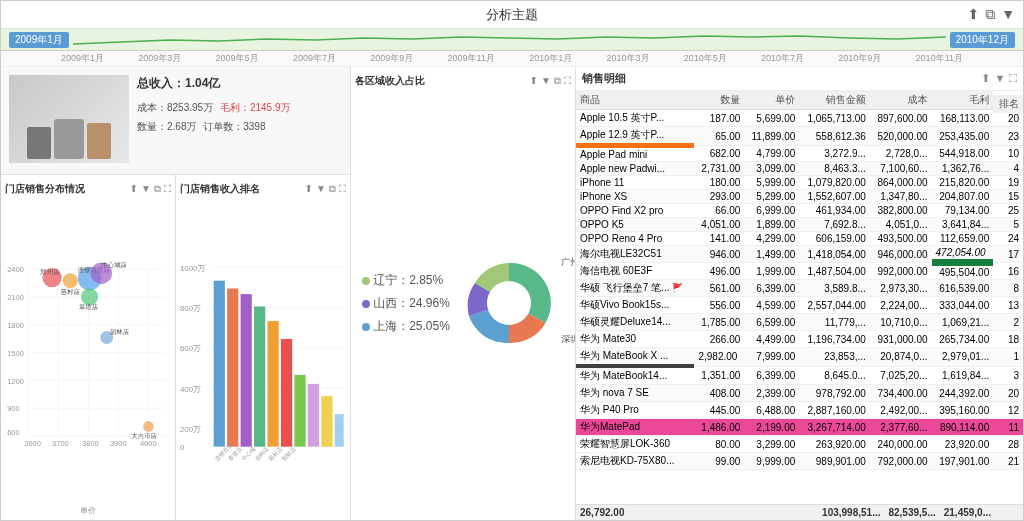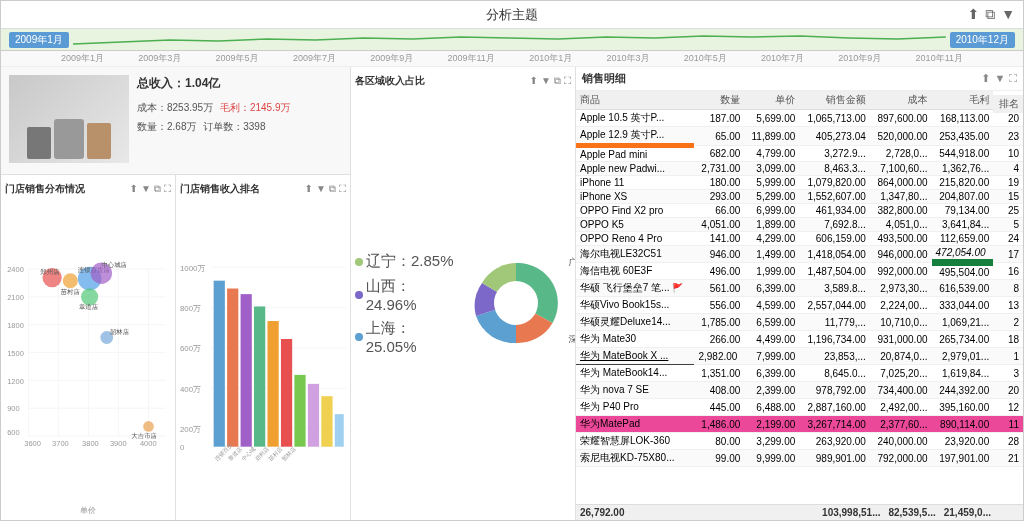--- a/index.html
+++ b/index.html
@@ -212,21 +212,21 @@
         <span style="font-size:10px; font-weight:bold; color:#333;">各区域收入占比</span>
         <div style="display:flex; gap:3px;">
           <span style="font-size:10px; color:#888; cursor:pointer;">⬆</span>
           <span style="font-size:10px; color:#888; cursor:pointer;">▼</span>
           <span style="font-size:10px; color:#888; cursor:pointer;">⧉</span>
           <span style="font-size:10px; color:#888; cursor:pointer;">⛶</span>
         </div>
       </div>
       <div style="flex:1; display:flex; align-items:center; justify-content:center; position:relative;">
 
-        <div style="display:flex; flex-direction:column; gap:6px; font-size:15px; margin-right:4px; z-index:2;">
+        <div style="display:flex; flex-direction:column; gap:6px; font-size:12px; margin-right:4px; z-index:2;">
           <div style="display:flex; align-items:center; gap:3px;">
             <div style="width:8px;height:8px;border-radius:50%;background:#a0c878;"></div>
             <span style="color:#555;">辽宁：2.85%</span>
           </div>
           <div style="display:flex; align-items:center; gap:3px;">
             <div style="width:8px;height:8px;border-radius:50%;background:#7b68c8;"></div>
             <span style="color:#555;">山西：24.96%</span>
           </div>
           <div style="display:flex; align-items:center; gap:3px;">
             <div style="width:8px;height:8px;border-radius:50%;background:#5ba0d0;"></div>
@@ -285,21 +285,21 @@
     <td style="border-bottom:1px solid #f0f0f0; padding:1px 4px; text-align:right; white-space:nowrap;">5,699.00</td>
     <td style="border-bottom:1px solid #f0f0f0; padding:1px 4px; text-align:right; white-space:nowrap;">1,065,713.00</td>
     <td style="border-bottom:1px solid #f0f0f0; padding:1px 4px; text-align:right; white-space:nowrap;">897,600.00</td>
     <td style="border-bottom:1px solid #f0f0f0; padding:1px 4px; text-align:right; white-space:nowrap;">168,113.00</td>
     <td style="border-bottom:1px solid #f0f0f0; padding:1px 4px; text-align:right; white-space:nowrap;">20</td>
   </tr>
               <tr style="background-color: rgb(250, 250, 250);">
     <td style="border-bottom:5px solid #f97316; padding:1px 4px; max-width:120px; overflow:hidden; text-overflow:ellipsis; white-space:nowrap;">Apple 12.9 英寸P...</td>
     <td style="border-bottom:1px solid #f0f0f0; padding:1px 4px; text-align:right; white-space:nowrap;">65.00</td>
     <td style="border-bottom:1px solid #f0f0f0; padding:1px 4px; text-align:right; white-space:nowrap;">11,899.00</td>
-    <td style="border-bottom:1px solid #f0f0f0; padding:1px 4px; text-align:right; white-space:nowrap;">405,273.04</td>
+    <td style="border-bottom:1px solid #f0f0f0; padding:1px 4px; text-align:right; white-space:nowrap;">558,612.36</td>
     <td style="border-bottom:1px solid #f0f0f0; padding:1px 4px; text-align:right; white-space:nowrap;">520,000.00</td>
     <td style="border-bottom:1px solid #f0f0f0; padding:1px 4px; text-align:right; white-space:nowrap;">253,435.00</td>
     <td style="border-bottom:1px solid #f0f0f0; padding:1px 4px; text-align:right; white-space:nowrap;">23</td>
   </tr>
               <tr style="background-color: rgb(255, 255, 255);">
     <td style="border-bottom:1px solid #f0f0f0; padding:1px 4px; max-width:120px; overflow:hidden; text-overflow:ellipsis; white-space:nowrap;">Apple Pad mini</td>
     <td style="border-bottom:1px solid #f0f0f0; padding:1px 4px; text-align:right; white-space:nowrap;">682.00</td>
     <td style="border-bottom:1px solid #f0f0f0; padding:1px 4px; text-align:right; white-space:nowrap;">4,799.00</td>
     <td style="border-bottom:1px solid #f0f0f0; padding:1px 4px; text-align:right; white-space:nowrap;">3,272.9...</td>
     <td style="border-bottom:1px solid #f0f0f0; padding:1px 4px; text-align:right; white-space:nowrap;">2,728,0...</td>
@@ -408,21 +408,21 @@
               <tr style="background-color: rgb(255, 255, 255);">
     <td style="border-bottom:1px solid #f0f0f0; padding:1px 4px; max-width:120px; overflow:hidden; text-overflow:ellipsis; white-space:nowrap;">华为 Mate30</td>
     <td style="border-bottom:1px solid #f0f0f0; padding:1px 4px; text-align:right; white-space:nowrap;">266.00</td>
     <td style="border-bottom:1px solid #f0f0f0; padding:1px 4px; text-align:right; white-space:nowrap;">4,499.00</td>
     <td style="border-bottom:1px solid #f0f0f0; padding:1px 4px; text-align:right; white-space:nowrap;">1,196,734.00</td>
     <td style="border-bottom:1px solid #f0f0f0; padding:1px 4px; text-align:right; white-space:nowrap;">931,000.00</td>
     <td style="border-bottom:1px solid #f0f0f0; padding:1px 4px; text-align:right; white-space:nowrap;">265,734.00</td>
     <td style="border-bottom:1px solid #f0f0f0; padding:1px 4px; text-align:right; white-space:nowrap;">18</td>
   </tr>
               <tr style="background-color: rgb(250, 250, 250);">
-    <td style="border-bottom:1px solid #404040; padding:1px 4px; max-width:120px; overflow:hidden; text-overflow:ellipsis; white-space:nowrap;text-decoration:underline;">华为 MateBook X ...</td>
+    <td style="border-bottom:4px solid #404040; padding:1px 4px; max-width:120px; overflow:hidden; text-overflow:ellipsis; white-space:nowrap;">华为 MateBook X ...</td>
     <td style="border-bottom:1px solid #f0f0f0; padding:1px 4px; white-space:nowrap;">2,982.00</td>
     <td style="border-bottom:1px solid #f0f0f0; padding:1px 4px; text-align:right; white-space:nowrap;">7,999.00</td>
     <td style="border-bottom:1px solid #f0f0f0; padding:1px 4px; text-align:right; white-space:nowrap;">23,853,...</td>
     <td style="border-bottom:1px solid #f0f0f0; padding:1px 4px; text-align:right; white-space:nowrap;">20,874,0...</td>
     <td style="border-bottom:1px solid #f0f0f0; padding:1px 4px; text-align:right; white-space:nowrap;">2,979,01...</td>
     <td style="border-bottom:1px solid #f0f0f0; padding:1px 4px; text-align:right; white-space:nowrap;">1</td>
   </tr>
               <tr style="background-color: rgb(255, 255, 255);">
     <td style="border-bottom:1px solid #f0f0f0; padding:1px 4px; max-width:120px; overflow:hidden; text-overflow:ellipsis; white-space:nowrap;">华为 MateBook14...</td>
     <td style="border-bottom:1px solid #f0f0f0; padding:1px 4px; text-align:right; white-space:nowrap;">1,351.00</td>

